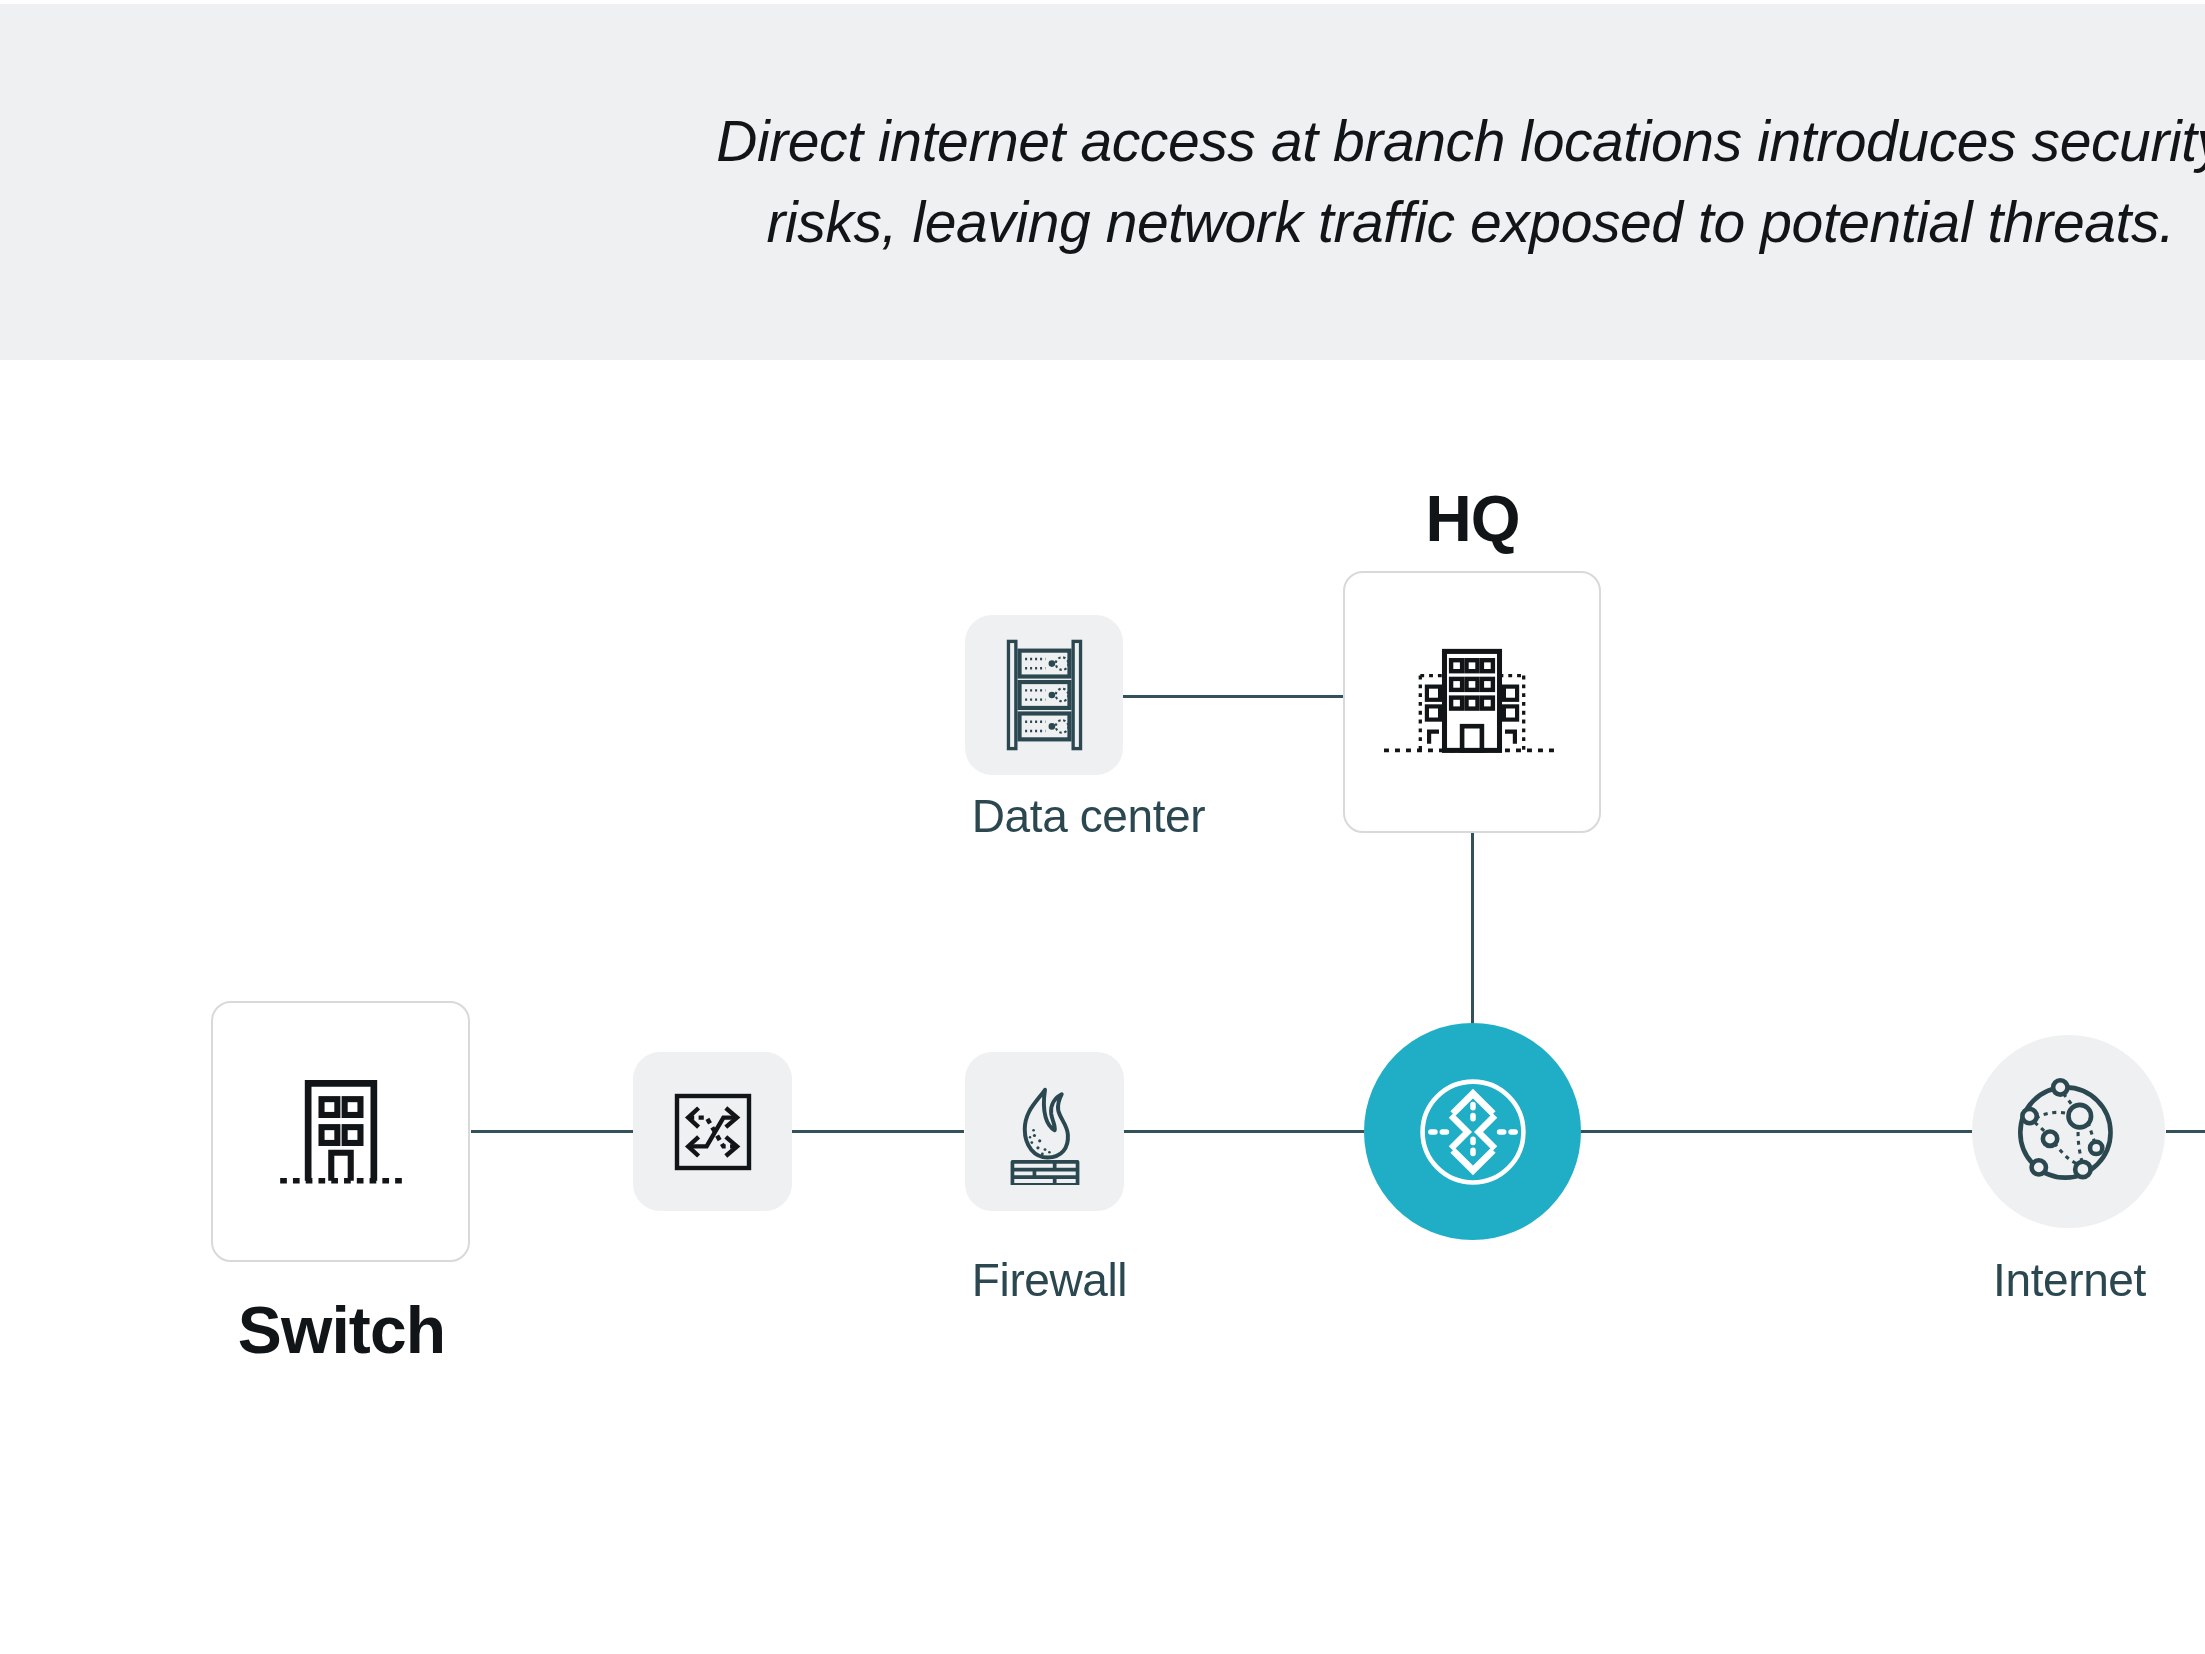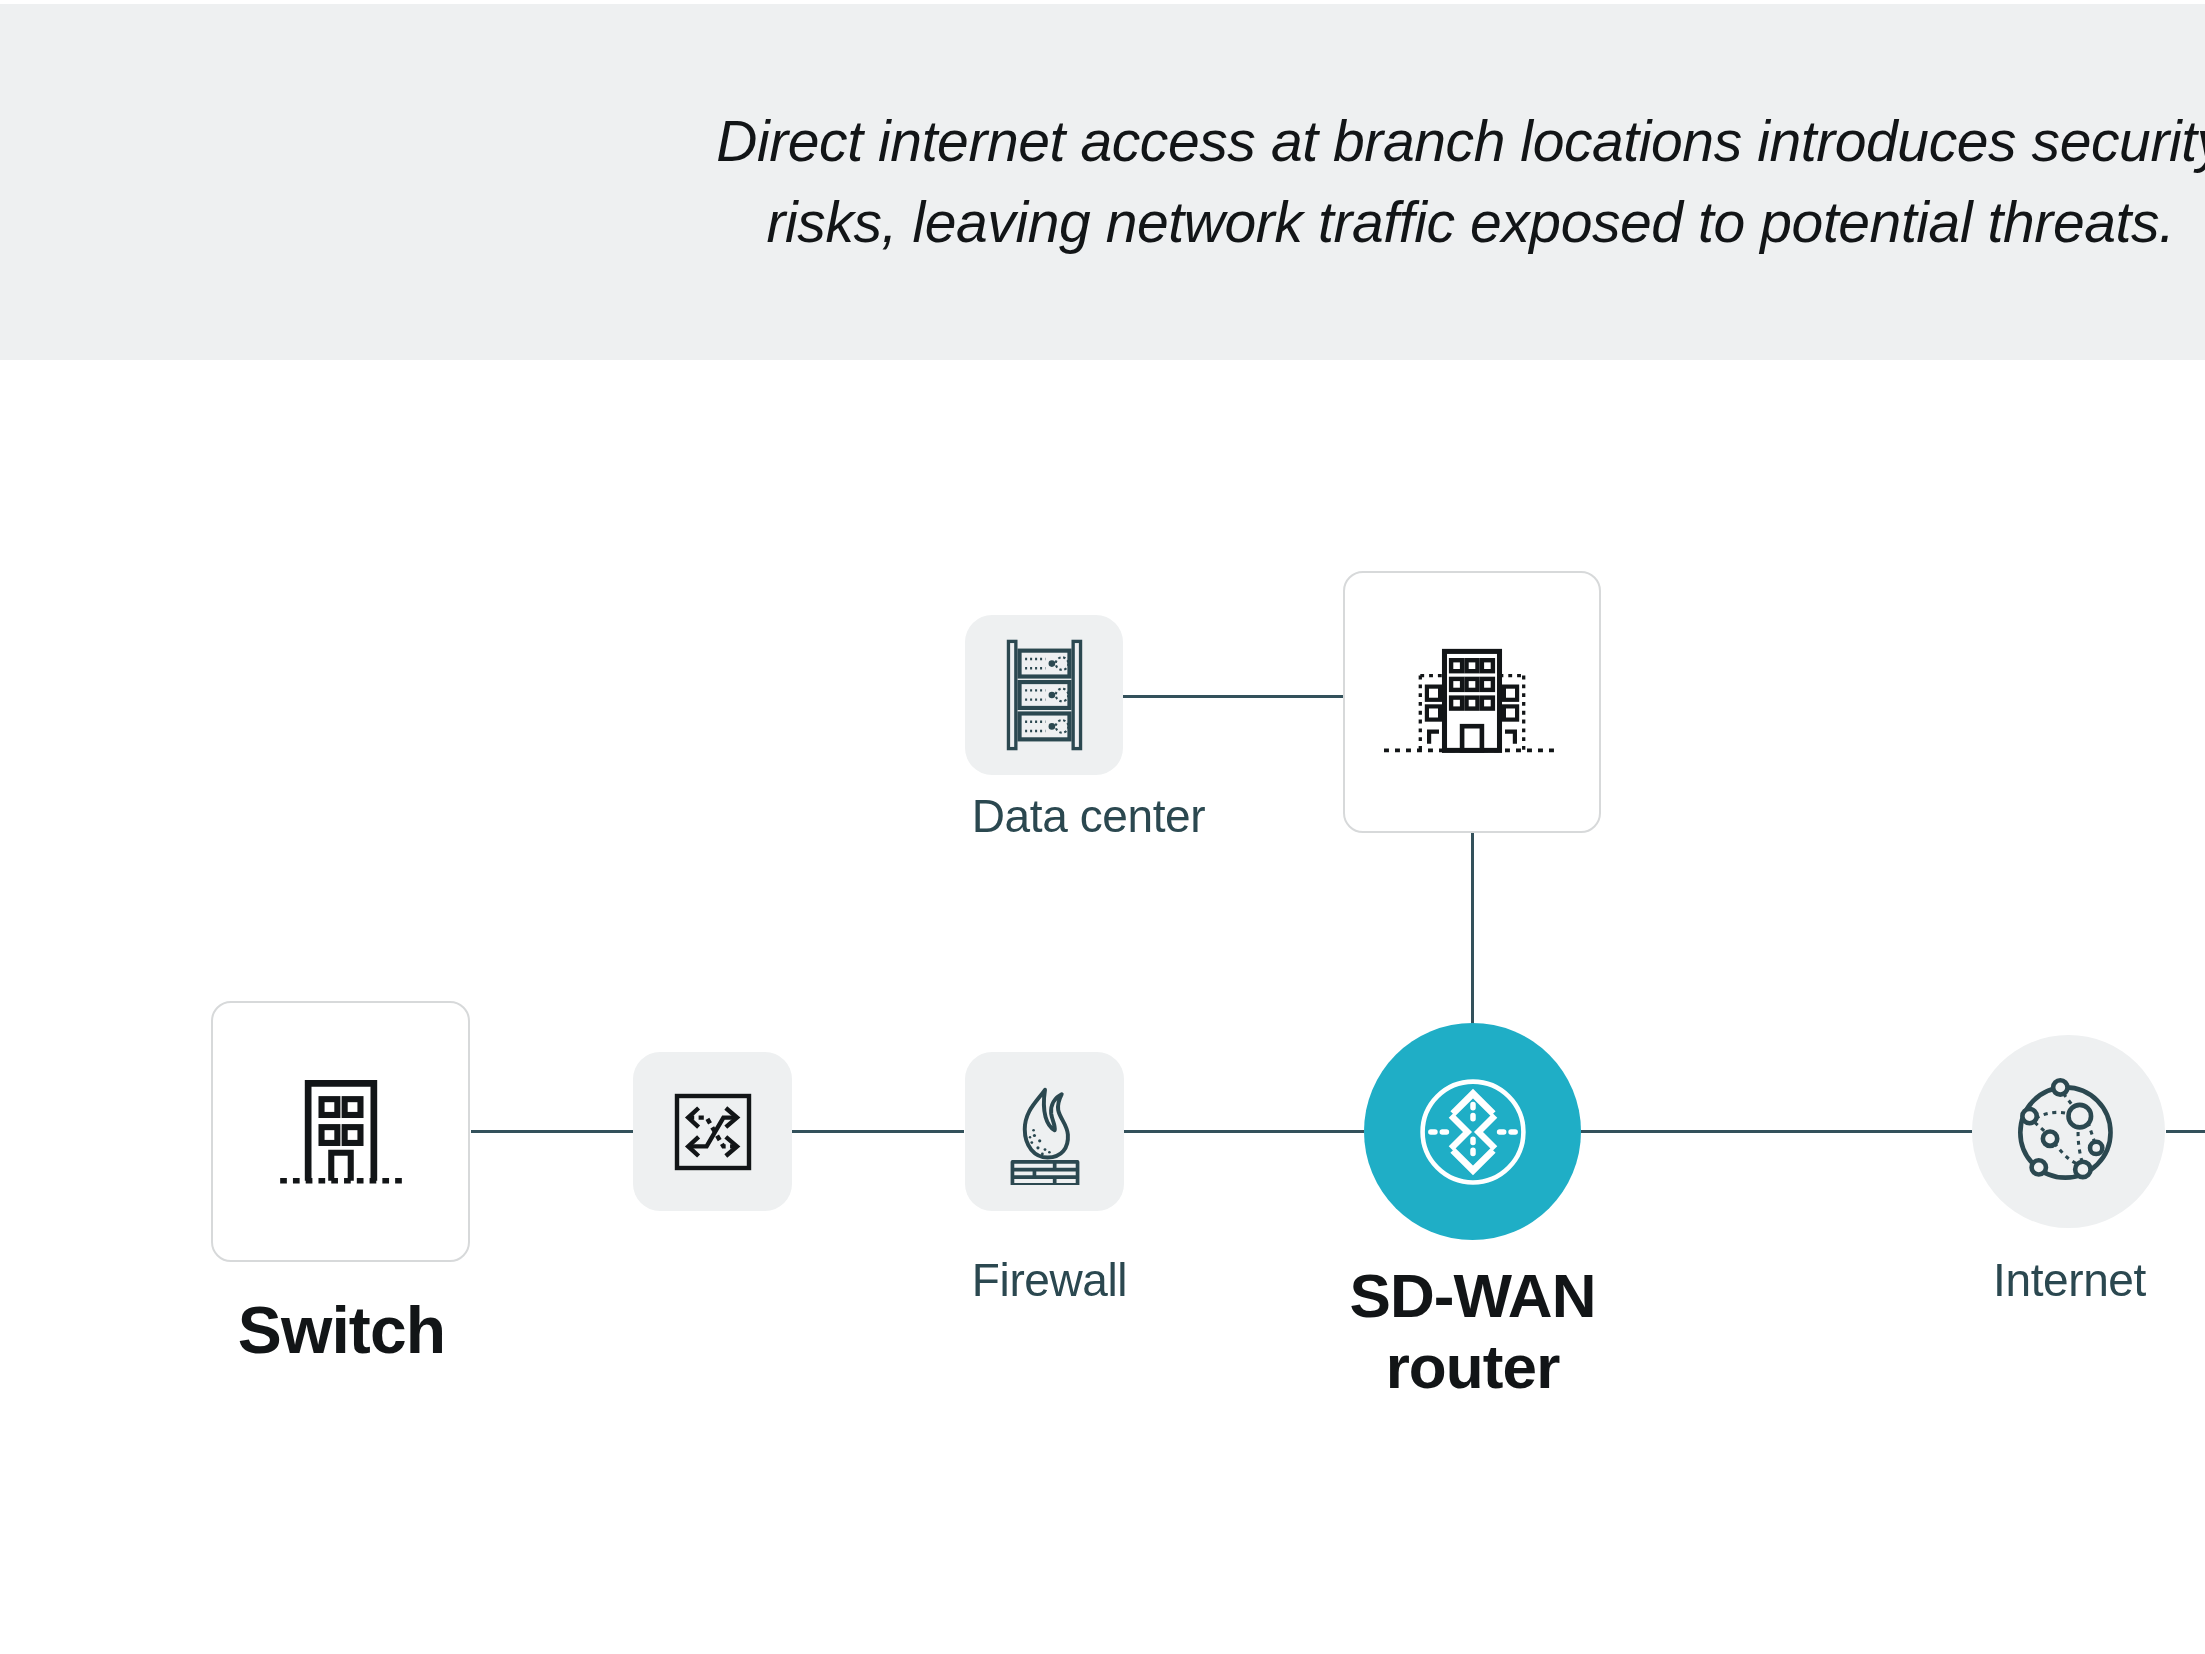--- a/index.html
+++ b/index.html
@@ -49,20 +49,21 @@
   </div>
 
   <div class="hline" style="left:1123px;top:695px;width:221px;"></div>
   <div class="vline" style="left:1471px;top:833px;height:191px;"></div>
   <div class="hline" style="left:471px;top:1130px;width:163px;"></div>
   <div class="hline" style="left:792px;top:1130px;width:172px;"></div>
   <div class="hline" style="left:1123px;top:1130px;width:241px;"></div>
   <div class="hline" style="left:1581px;top:1130px;width:391px;"></div>
   <div class="hline" style="left:2166px;top:1130px;width:352px;"></div>
 
+  <div class="label label-hq" style="left:1340px;top:482px;width:265px;">HQ</div>
   <div class="card" style="left:1343px;top:571px;width:258px;height:262px;">
     <span class="icon-black">
       <svg width="190" height="132" viewBox="0 0 172 120" fill="none" stroke="currentColor" stroke-width="4.6">
         <path d="M6,104 H166" stroke-width="3.4" stroke-dasharray="4.5 5.5"></path>
         <rect x="61" y="14" width="50" height="90"></rect>
         <rect x="67" y="22" width="10" height="10" stroke-width="4"></rect>
         <rect x="81" y="22" width="10" height="10" stroke-width="4"></rect>
         <rect x="95" y="22" width="10" height="10" stroke-width="4"></rect>
         <rect x="67" y="39" width="10" height="10" stroke-width="4"></rect>
         <rect x="81" y="39" width="10" height="10" stroke-width="4"></rect>
@@ -170,22 +171,20 @@
         <path d="M38,40 L60,18 L82,40" stroke-width="7.5" stroke-linejoin="miter" stroke-linecap="butt"></path>
         <path d="M38,80 L60,102 L82,80" stroke-width="7.5" stroke-linecap="butt"></path>
         <path d="M60,30 V52 M60,68 V90" stroke-width="6" stroke-dasharray="3.5 8.5"></path>
         <path d="M36,42 L54,60 L36,78" stroke-width="7" stroke-linecap="butt"></path>
         <path d="M84,42 L66,60 L84,78" stroke-width="7" stroke-linecap="butt"></path>
         <path d="M14,60 H32" stroke-width="6" stroke-dasharray="4.5 8"></path>
         <path d="M106,60 H88" stroke-width="6" stroke-dasharray="4.5 8"></path>
       </svg>
     </span>
   </div>
-  <div class="label label-sdwan bind-pre" style="left:1318px;top:1260px;width:309px;">SD-WAN
-router</div>
 
   <div class="circle gray" style="left:1972px;top:1035px;width:193px;height:193px;">
     <span class="icon-slate">
       <svg width="123" height="123" viewBox="0 0 120 120" fill="none" stroke="currentColor">
         <circle cx="57" cy="61" r="44" stroke-width="4.5"></circle>
         <g stroke-width="3" stroke-dasharray="4 4.5">
           <path d="M28,47 C40,40 55,40 63,44"></path>
           <path d="M27,51 L38,61"></path>
           <path d="M46,71 C56,84 63,90 70,92"></path>
           <path d="M70,52 C68,67 71,81 73,89"></path>

